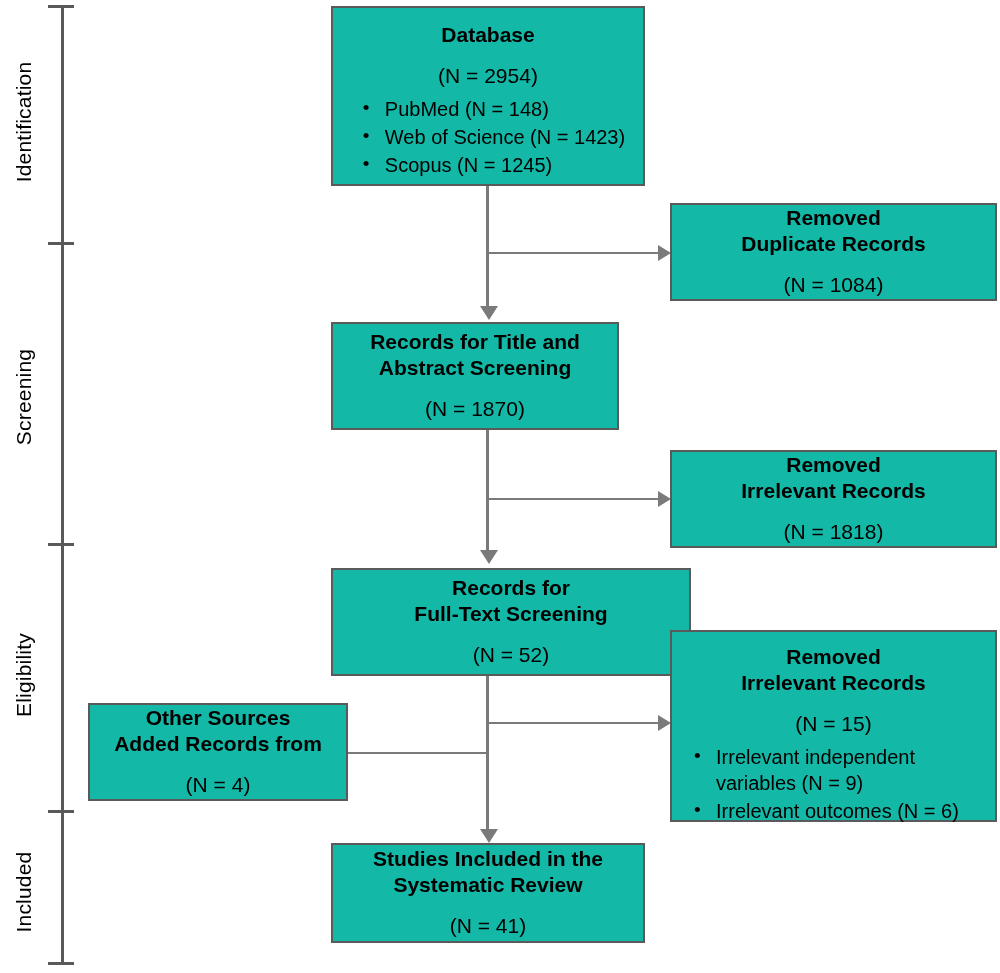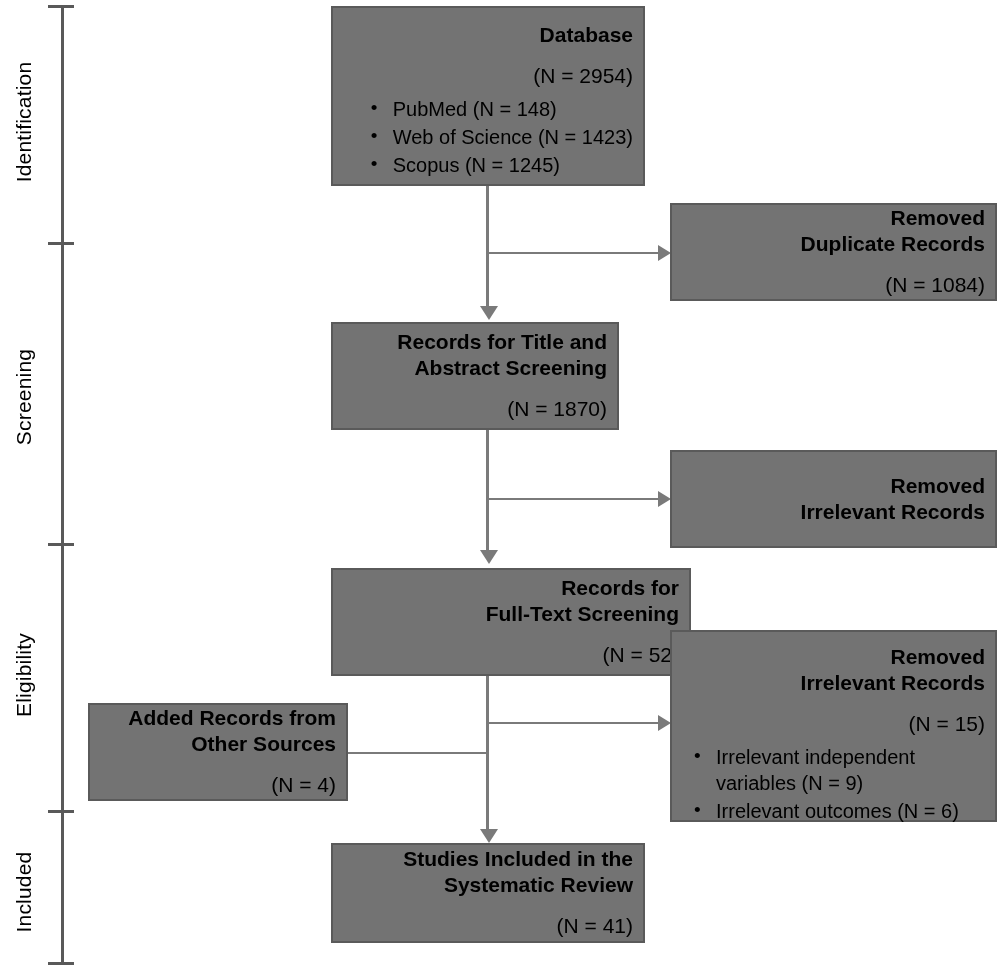--- a/index.html
+++ b/index.html
@@ -44,25 +44,25 @@
     transform-origin: center center;
     white-space: nowrap;
     letter-spacing: 0.2px;
   }
 
   
   .box {
     position: absolute;
     box-sizing: border-box;
     border: 2px solid #5a5a5a;
-    background: #737373;
+    background: #14b8a6;
     padding: 8px 10px;
     display: flex;
     flex-direction: column;
-    align-items: flex-end;
+    align-items: center;
     justify-content: center;
   }
   .box .title {
     text-align: center;
     font-weight: bold;
     font-size: 21px;
     line-height: 1.24;
     color: #000;
   }
   .box .count {
@@ -182,41 +182,42 @@
 
   <div class="box" style="left:331px; top:322px; width:288px; height:108px;">
     <div class="title">Records for Title and</div>
     <div class="title">Abstract Screening</div>
     <div class="count">(N = 1870)</div>
   </div>
 
   <div class="box" style="left:670px; top:450px; width:327px; height:98px;">
     <div class="title">Removed</div>
     <div class="title">Irrelevant Records</div>
+    <div class="count">(N = 1818)</div>
   </div>
 
   <div class="box" style="left:331px; top:568px; width:360px; height:108px;">
     <div class="title">Records for</div>
     <div class="title">Full-Text Screening</div>
     <div class="count">(N = 52)</div>
   </div>
 
   <div class="box" style="left:670px; top:630px; width:327px; height:192px; justify-content:flex-start; padding-top:12px;">
     <div class="title">Removed</div>
     <div class="title">Irrelevant Records</div>
     <div class="count">(N = 15)</div>
     <ul class="bullets">
       <li>Irrelevant independent variables (N = 9)</li>
       <li>Irrelevant outcomes (N = 6)</li>
     </ul>
   </div>
 
   <div class="box" style="left:88px; top:703px; width:260px; height:98px;">
+    <div class="title">Other Sources</div>
     <div class="title">Added Records from</div>
-    <div class="title">Other Sources</div>
     <div class="count">(N = 4)</div>
   </div>
 
   <div class="box" style="left:331px; top:843px; width:314px; height:100px;">
     <div class="title">Studies Included in the</div>
     <div class="title">Systematic Review</div>
     <div class="count">(N = 41)</div>
   </div>
 
 </div>

